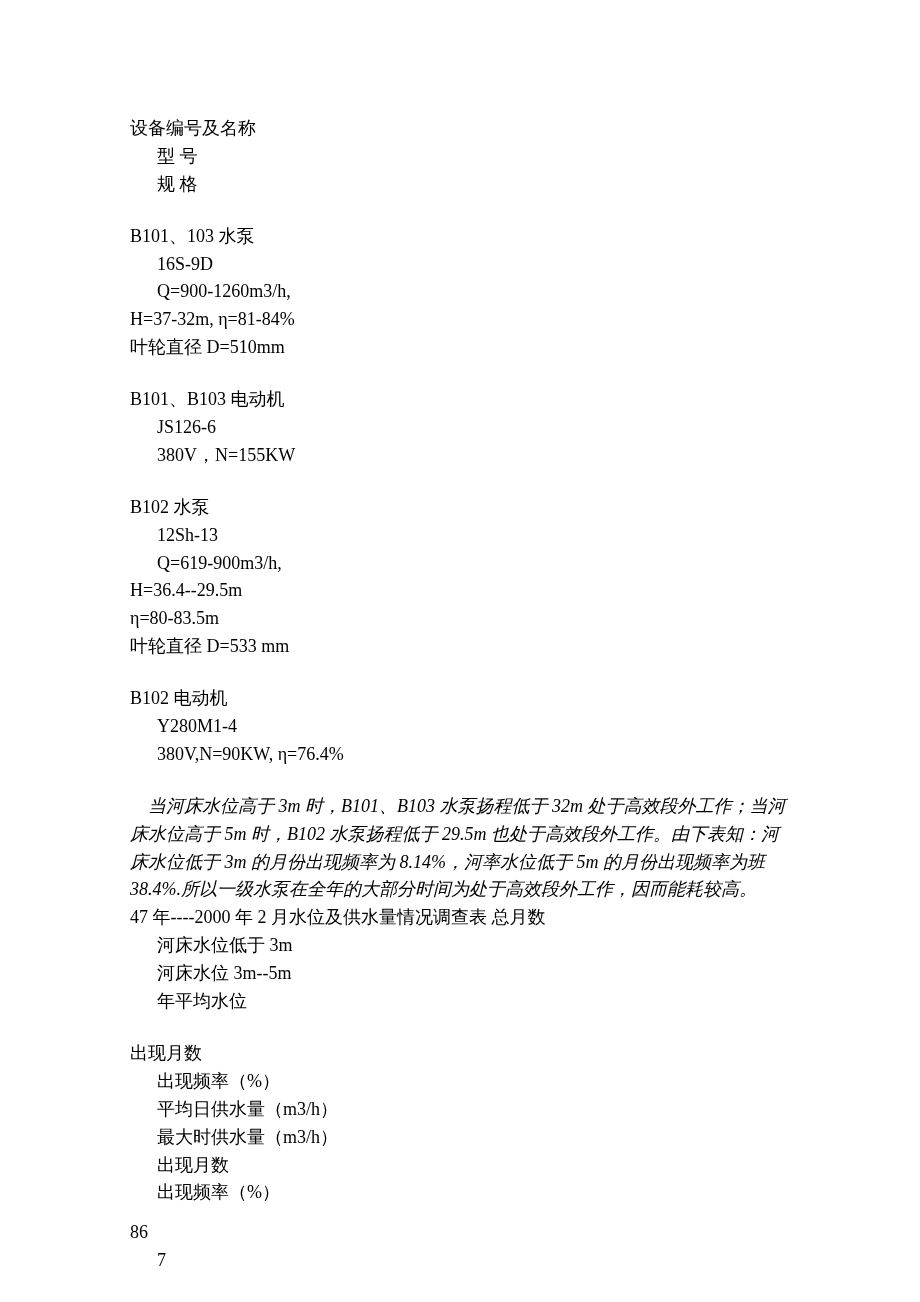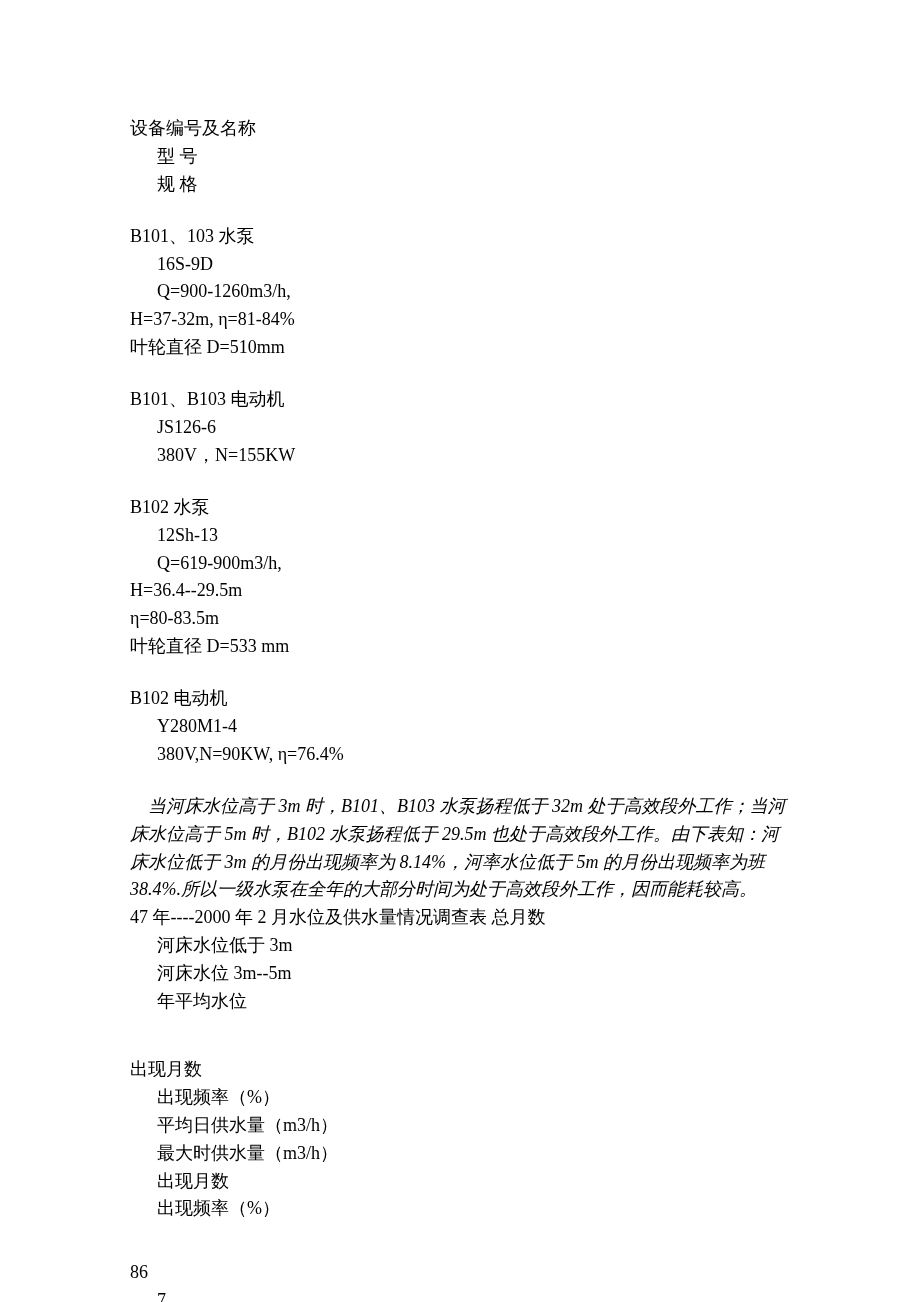--- a/index.html
+++ b/index.html
@@ -75,27 +75,27 @@
   </div>
 
   <div class="para-block">
     <p class="body-para" style="white-space: pre-wrap; font-style: italic;">    当河床水位高于 3m 时，B101、B103 水泵扬程低于 32m 处于高效段外工作；当河床水位高于 5m 时，B102 水泵扬程低于 29.5m 也处于高效段外工作。由下表知：河床水位低于 3m 的月份出现频率为 8.14%，河率水位低于 5m 的月份出现频率为班 38.4%.所以一级水泵在全年的大部分时间为处于高效段外工作，因而能耗较高。</p>
     <p>47 年----2000 年 2 月水位及供水量情况调查表   总月数</p>
     <p class="indent1">河床水位低于 3m</p>
     <p class="indent1">河床水位 3m--5m</p>
     <p class="indent1">年平均水位</p>
   </div>
 
-  <div class="para-block" style="margin-top:40px;">
+  <div class="para-block" style="margin-top:24px;">
     <p>出现月数</p>
     <p class="indent1">出现频率（%）</p>
     <p class="indent1">平均日供水量（m3/h）</p>
     <p class="indent1">最大时供水量（m3/h）</p>
     <p class="indent1">出现月数</p>
     <p class="indent1">出现频率（%）</p>
   </div>
 
-  <div class="para-block" style="margin-top:36px;">
+  <div class="para-block" style="margin-top:12px;">
     <p>86</p>
     <p class="indent1">7</p>
   </div>
 
 </div>
 
 </body></html>

